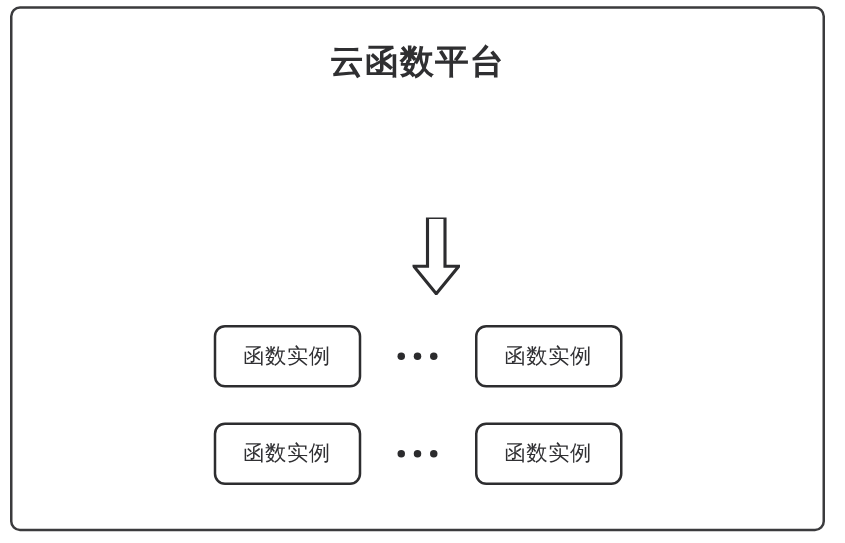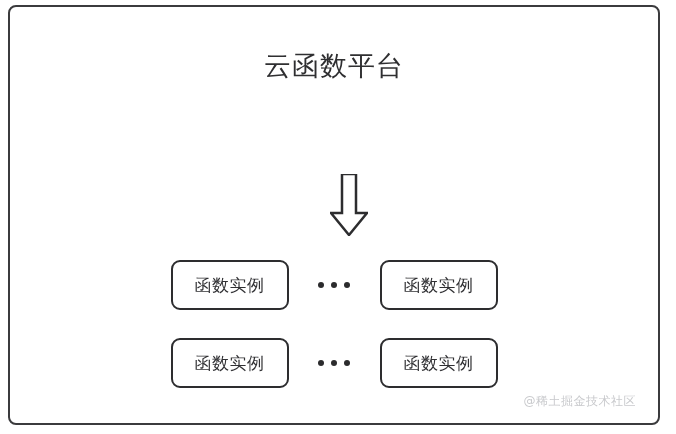--- a/index.html
+++ b/index.html
@@ -31,25 +31,25 @@
     box-sizing: border-box;
     border: 2px solid #3b3b3d;
     border-radius: 8px;
     background: #ffffff;
   }
 
   
   .platform-title {
     position: absolute;
     left: 0;
-    top: 42px;
+    top: 26px;
     width: 100%;
     text-align: center;
     font-size: 27px;
-    font-weight: normal;
+    font-weight: bold;
     color: #2f2f31;
     letter-spacing: 1px;
     line-height: 34px;
     white-space: nowrap;
   }
 
   
   .cloud-fn-box {
     position: absolute;
     left: 253px;
@@ -177,16 +177,15 @@
       <div class="ellipsis-gap">
         <span class="dot"></span>
         <span class="dot"></span>
         <span class="dot"></span>
       </div>
       <div class="instance-box">
         <span class="instance-label">函数实例</span>
       </div>
     </div>
 
-    <div class="watermark">@稀土掘金技术社区</div>
 
   </div>
 </div>
 
 </body></html>

